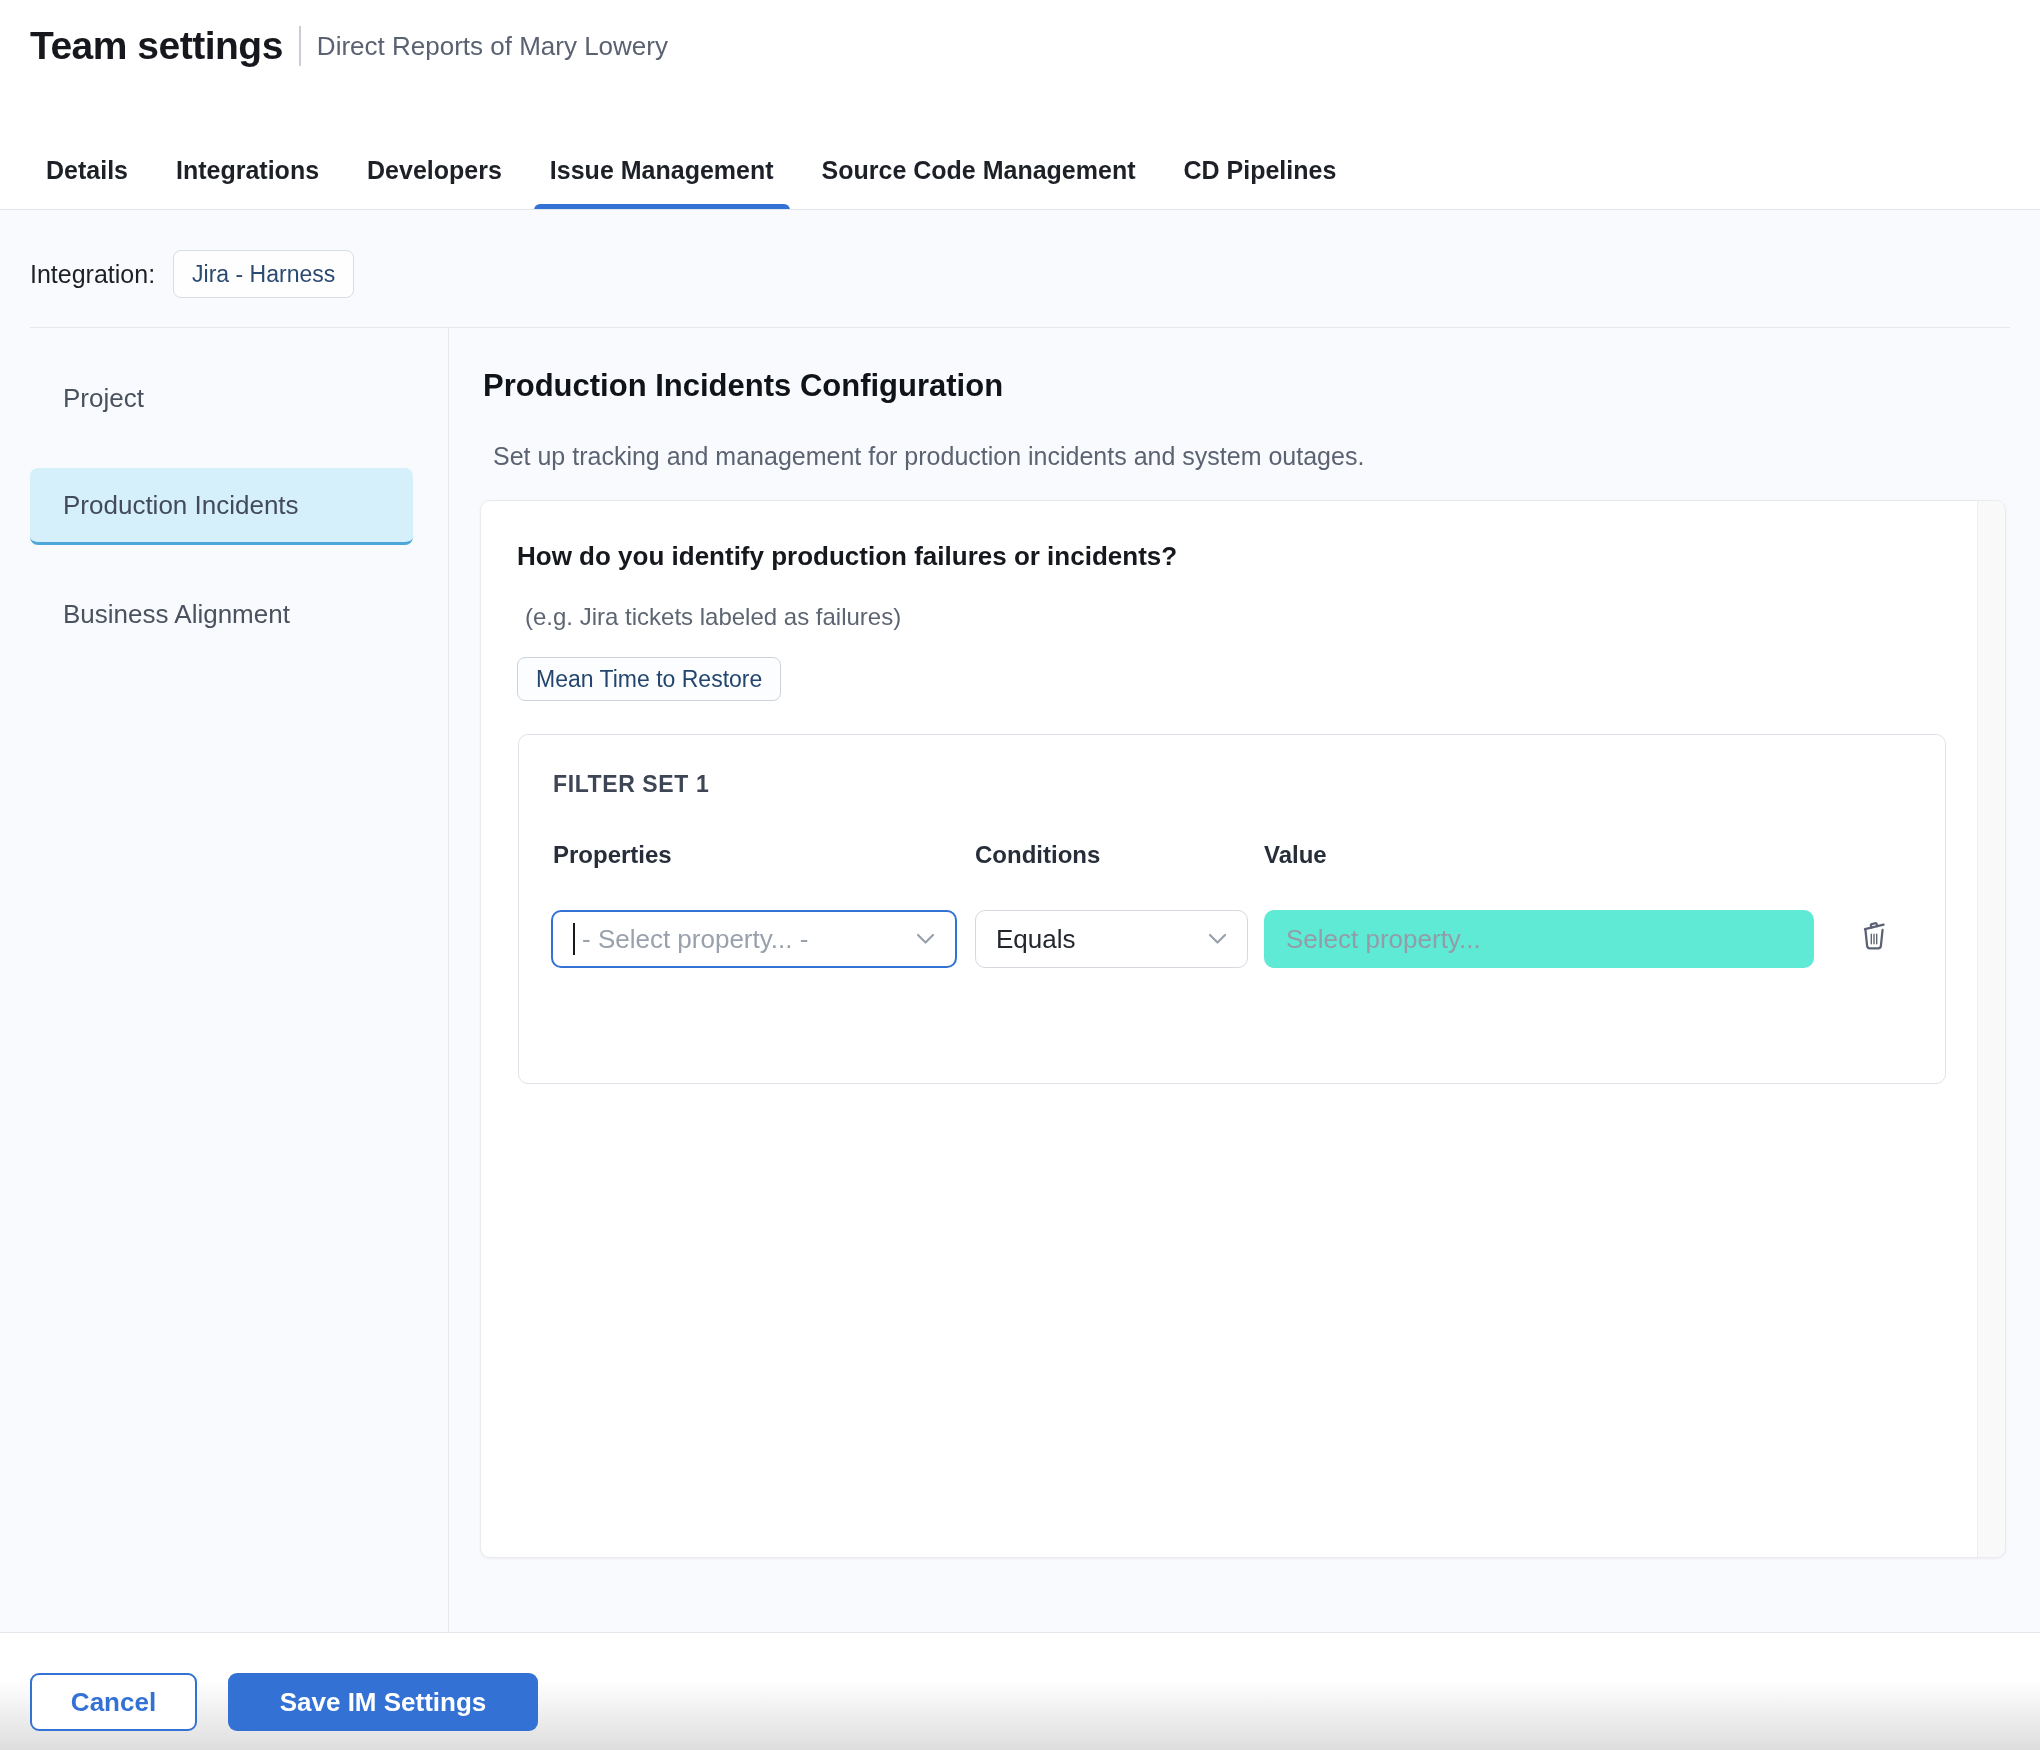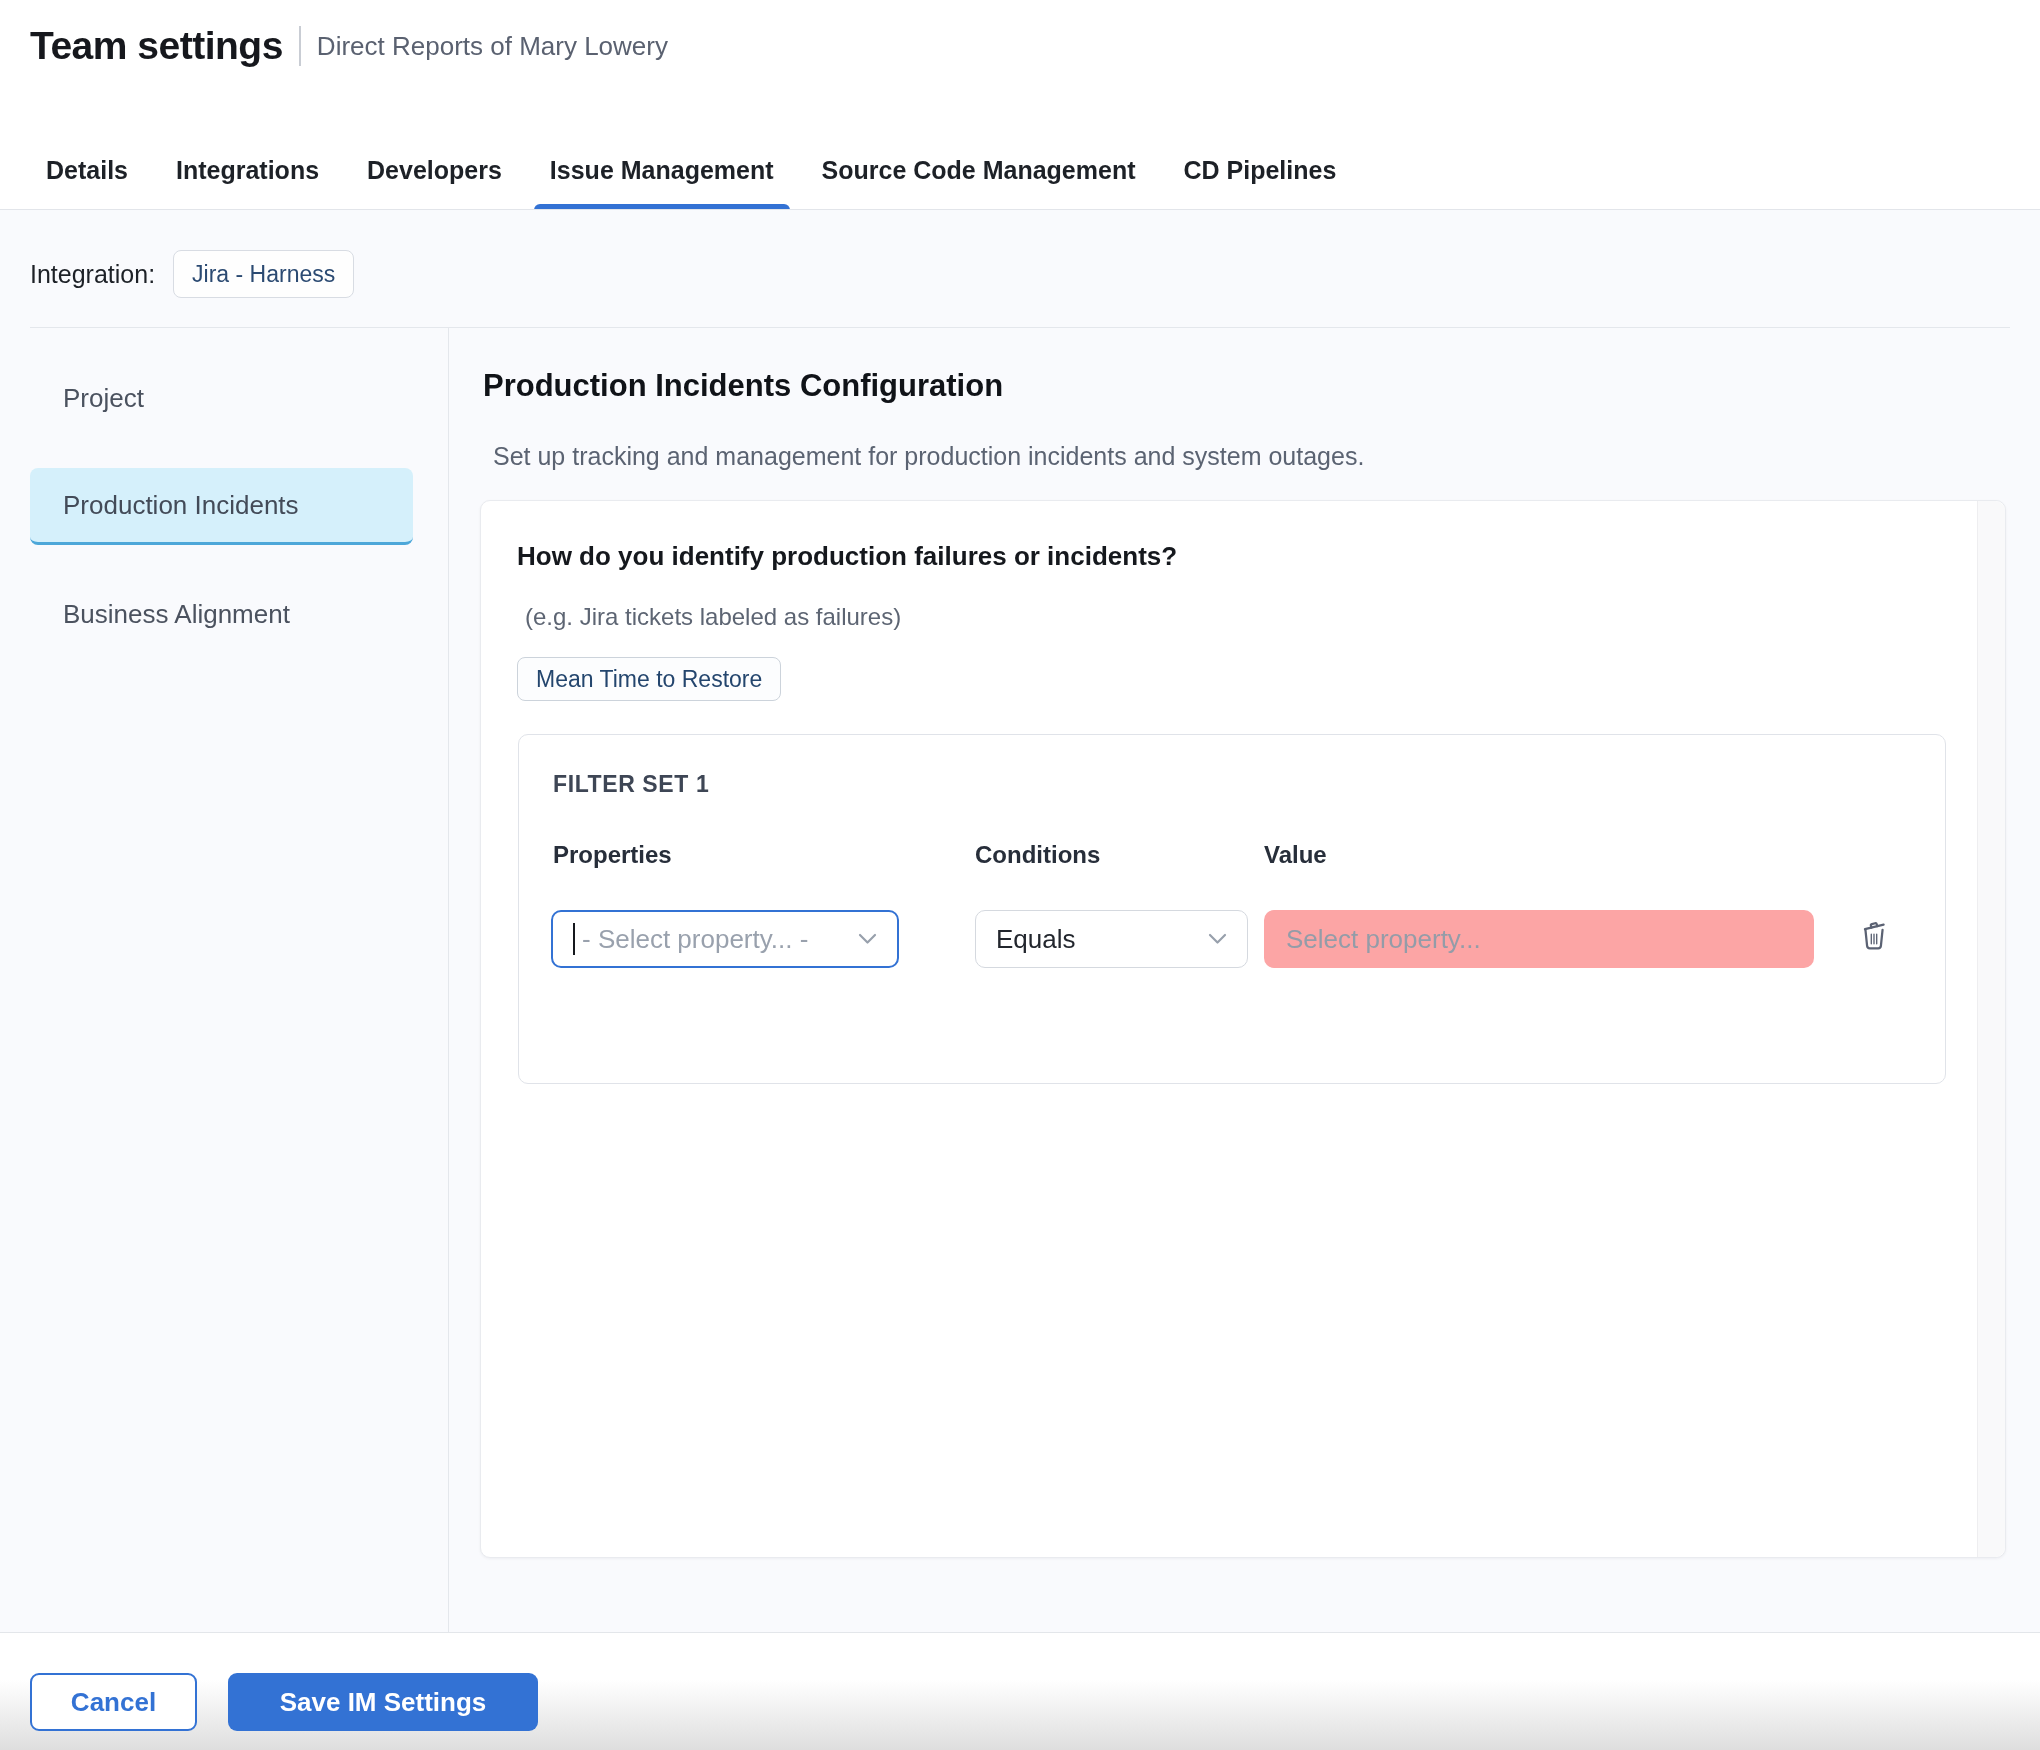--- a/index.html
+++ b/index.html
@@ -60,29 +60,29 @@
   .filter-card{position:absolute;left:37px;top:233px;width:1428px;height:350px;box-sizing:border-box;
         background:#fff;border:1px solid #e0e3e9;border-radius:10px;}
   .fs-title{position:absolute;left:34px;top:36px;font-size:23px;font-weight:700;
         color:#3e4655;letter-spacing:.6px;}
   .col-label{position:absolute;top:106px;font-size:24px;font-weight:600;color:#272e3a;}
   .cl-props{left:34px;} .cl-cond{left:456px;} .cl-val{left:745px;}
 
   .select{position:absolute;top:175px;height:58px;box-sizing:border-box;display:flex;
         align-items:center;padding:0 20px;background:#fff;border:1px solid #d5d9df;
         border-radius:10px;cursor:pointer;}
-  .select.focused{left:32px;width:348px;border:2px solid var(--accent,#3372d4);}
+  .select.focused{left:32px;width:406px;border:2px solid var(--accent,#3372d4);}
   .select.conditions{left:456px;width:273px;}
   .select .ph{color:#99a1ad;font-size:26px;white-space:nowrap;overflow:hidden;}
   .select .val{color:#22262d;font-size:26px;}
   .text-caret{width:2px;height:32px;background:#15181d;margin-right:7px;flex:0 0 auto;}
   .chev{margin-left:auto;flex:0 0 auto;}
 
   .value-input{position:absolute;left:745px;top:175px;width:550px;height:58px;box-sizing:border-box;
-        background:#fca5a5;border:none;border-radius:10px;padding:0 22px;
+        background:#5eead4;border:none;border-radius:10px;padding:0 22px;
         font-family:"Liberation Sans",sans-serif;font-size:26px;color:#22262d;}
   .value-input::placeholder{color:#949ca8;opacity:1;}
 
   .trash-btn{position:absolute;left:1335px;top:181px;width:40px;height:40px;padding:0;
         background:none;border:none;cursor:pointer;color:#5b6273;}
 
   
   .dropdown{position:absolute;left:550px;top:764px;width:497px;background:#fff;
         border-radius:10px;box-shadow:0 10px 28px rgba(15,23,42,.16),0 2px 6px rgba(15,23,42,.08);
         overflow:hidden;z-index:5;}

